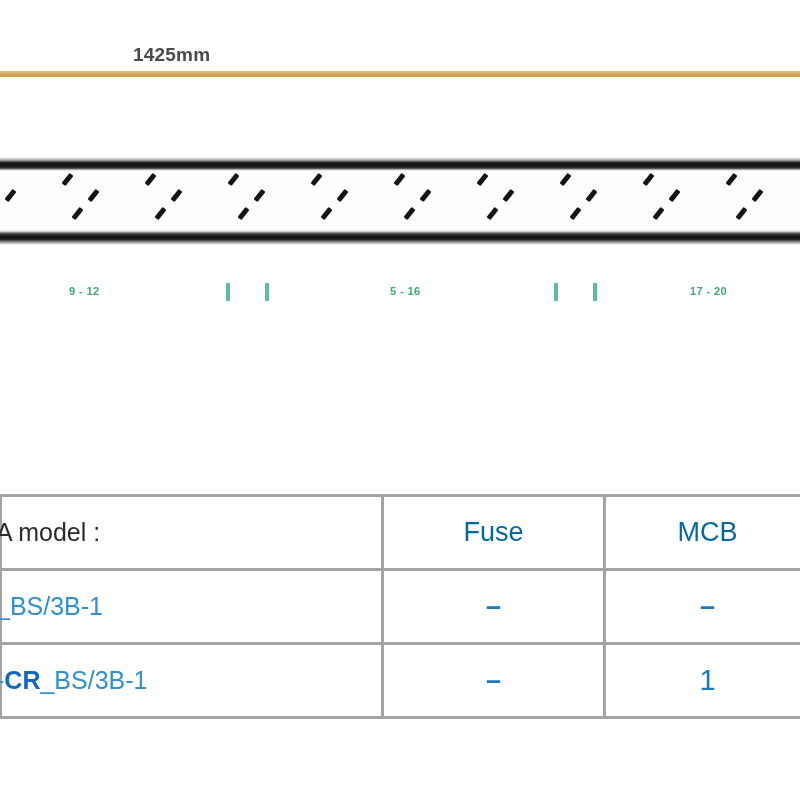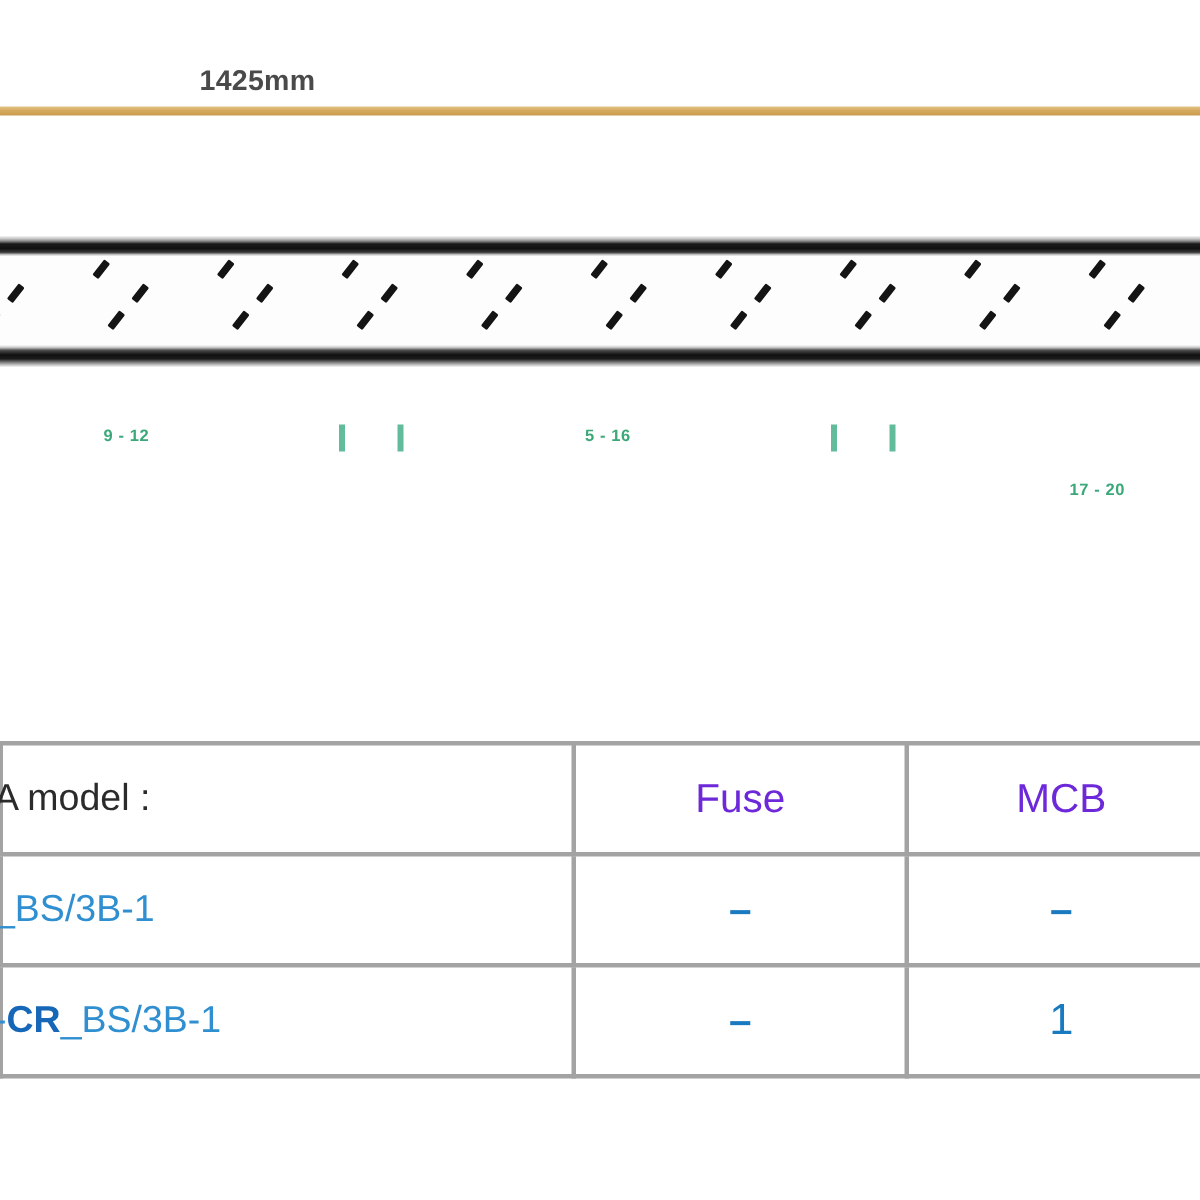--- a/index.html
+++ b/index.html
@@ -114,21 +114,21 @@
 
   .hdr-model{
     font-size:25px;
     color:#2b2b2b;
     padding-left:0px;
     margin-left:-6px;
     white-space:nowrap;
   }
   .hdr-ctr{
     font-size:27px;
-    color:#6d28d9;
+    color:#0369a1;
   }
   .model-txt{
     font-size:25px;
     color:#2f8fd0;
     white-space:nowrap;
     margin-left:-6px;
   }
   .model-txt .accent{
     color:#1667b8;
     font-weight:bold;
@@ -180,21 +180,21 @@
         <div class="slot" style="left: 725px; top: 6px;"></div>
         <div class="slot" style="left: 751px; top: 22px;"></div>
         <div class="slot" style="left: 735px; top: 40px;"></div>
       </div>
     <div class="rail-edge rail-edge-bottom"></div>
   </div>
 
   <div id="zone-layer">
       <div class="zone-label" style="left: 69px;">9 - 12</div>
       <div class="zone-label" style="left: 390px;">5 - 16</div>
-      <div class="zone-label" style="left: 713px; margin-top: 36px;">17 - 20</div>
+      <div class="zone-label" style="left: 690px;">17 - 20</div>
       <div class="zone-tick" style="left: 226px;"></div>
       <div class="zone-tick" style="left: 265px;"></div>
       <div class="zone-tick" style="left: 554px;"></div>
       <div class="zone-tick" style="left: 593px;"></div>
     </div>
 
   <table class="tbl">
     <tbody>
       <tr>
         <td class="c-model">

